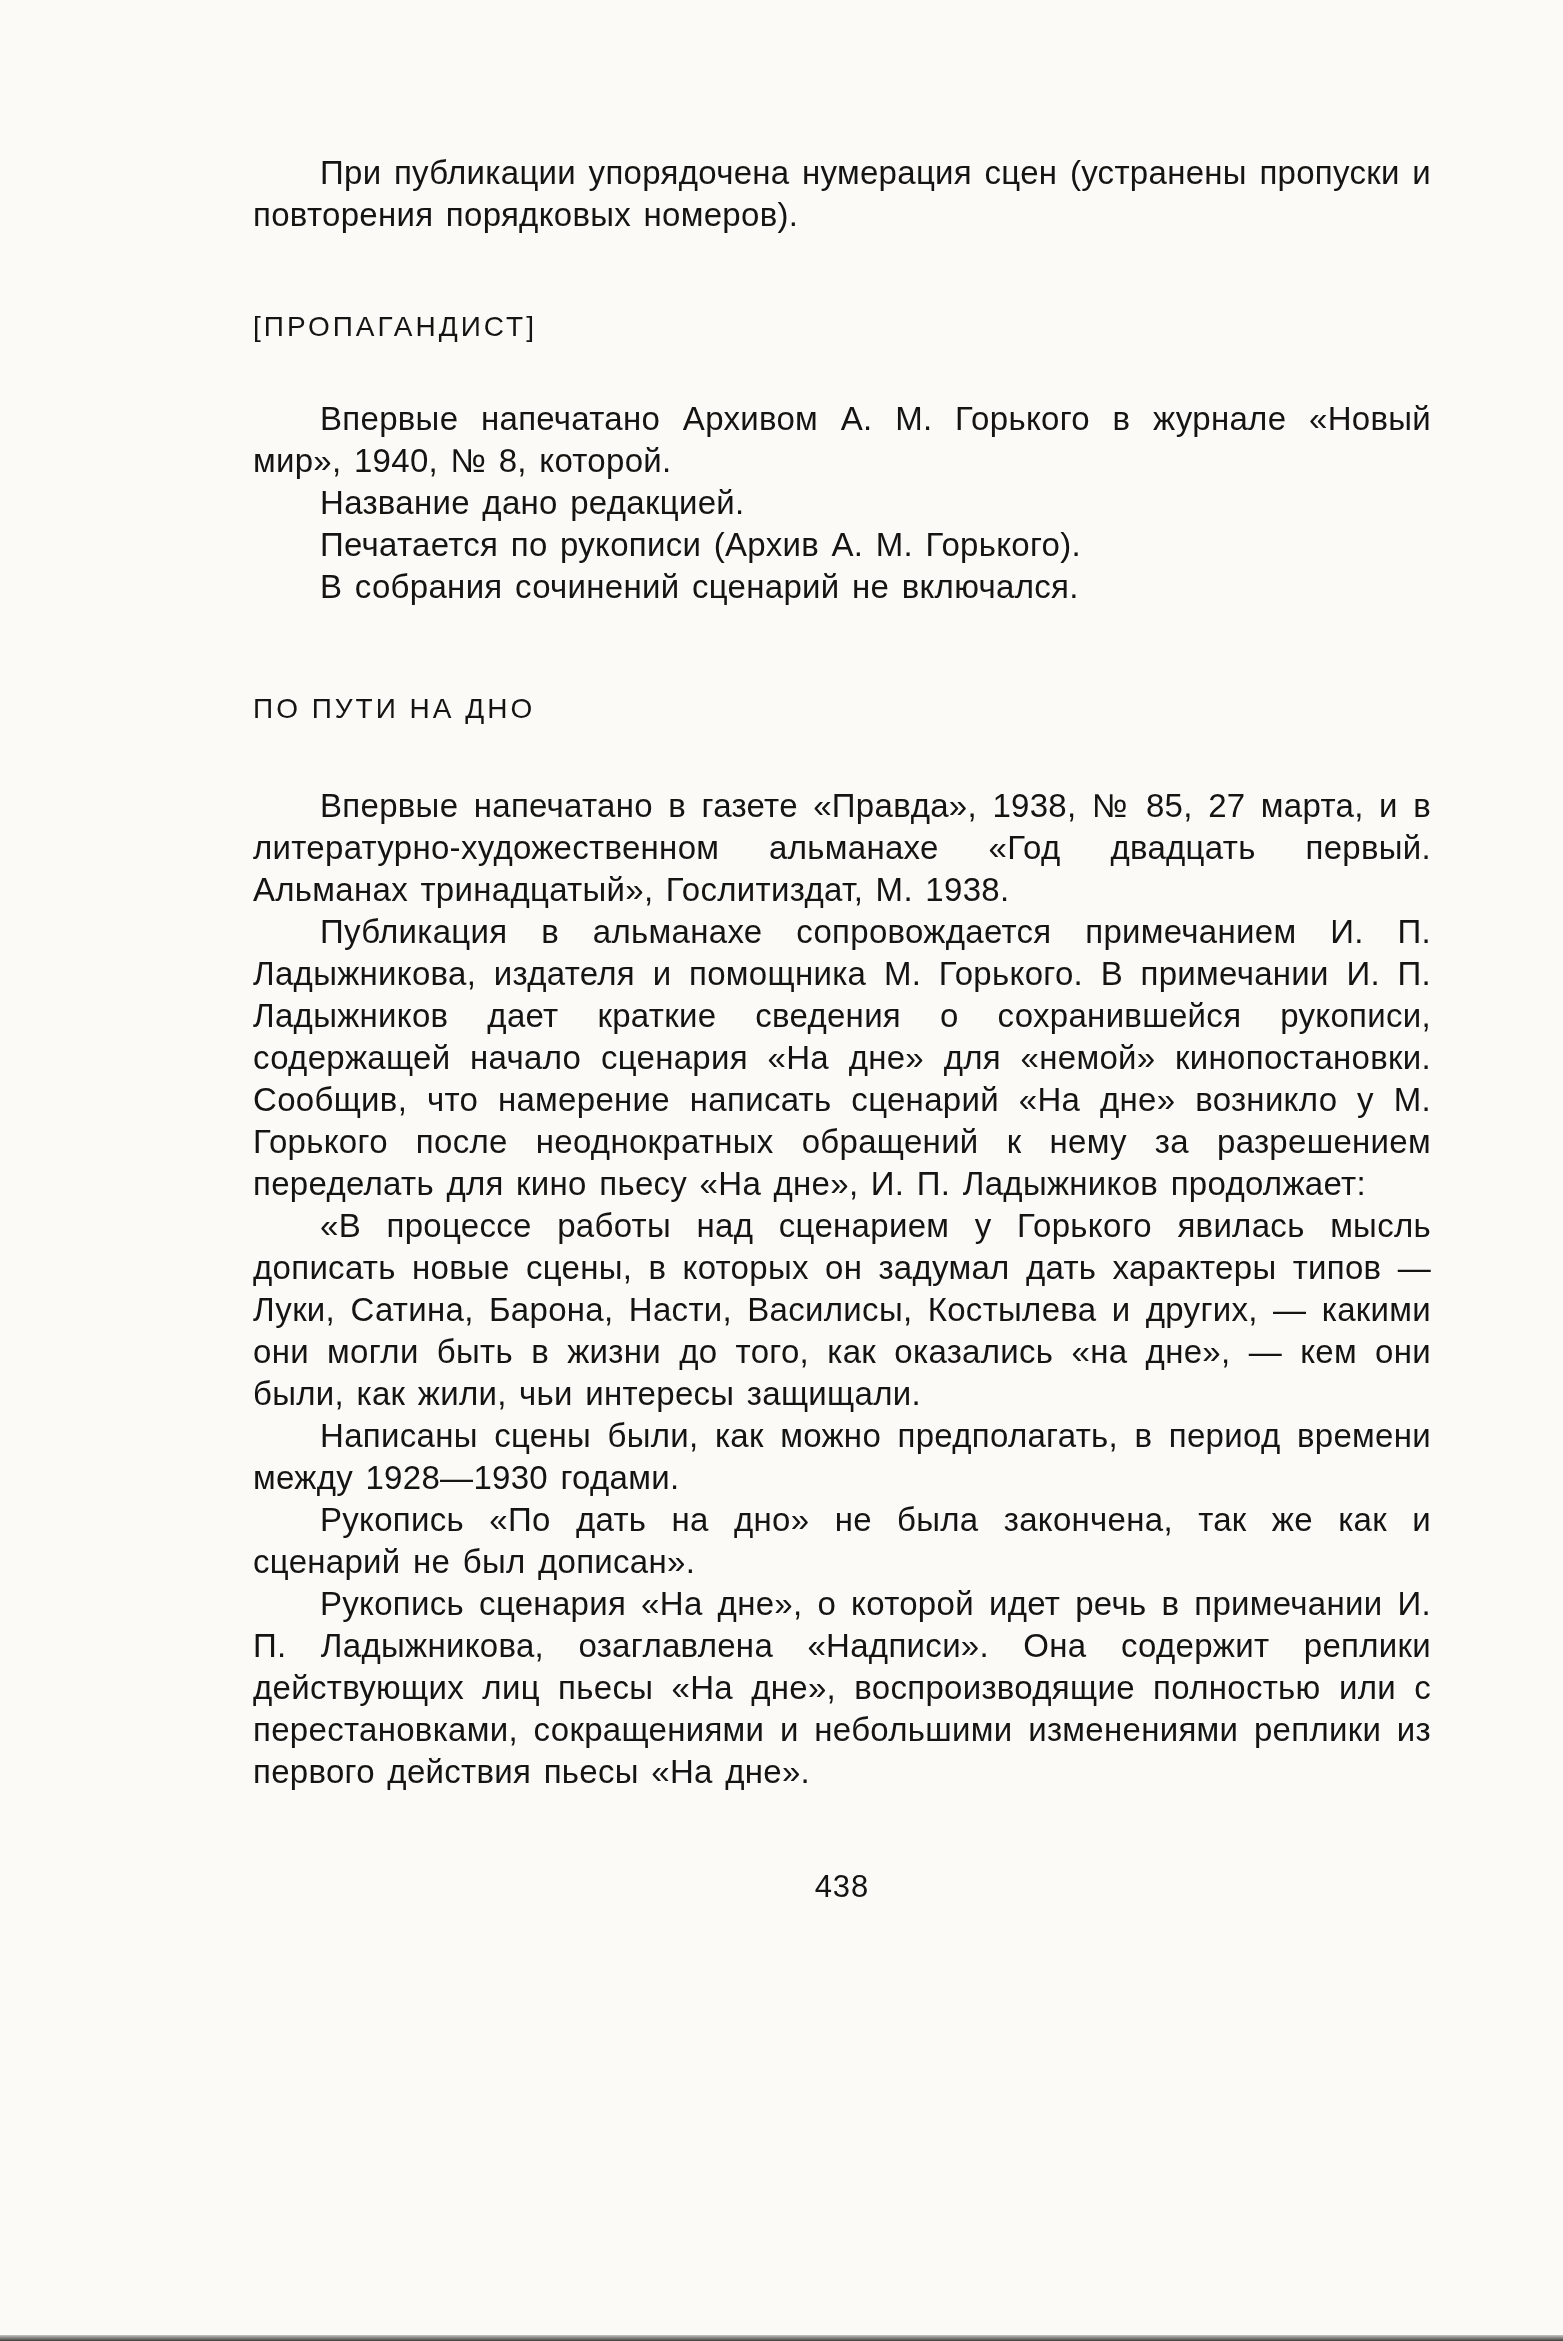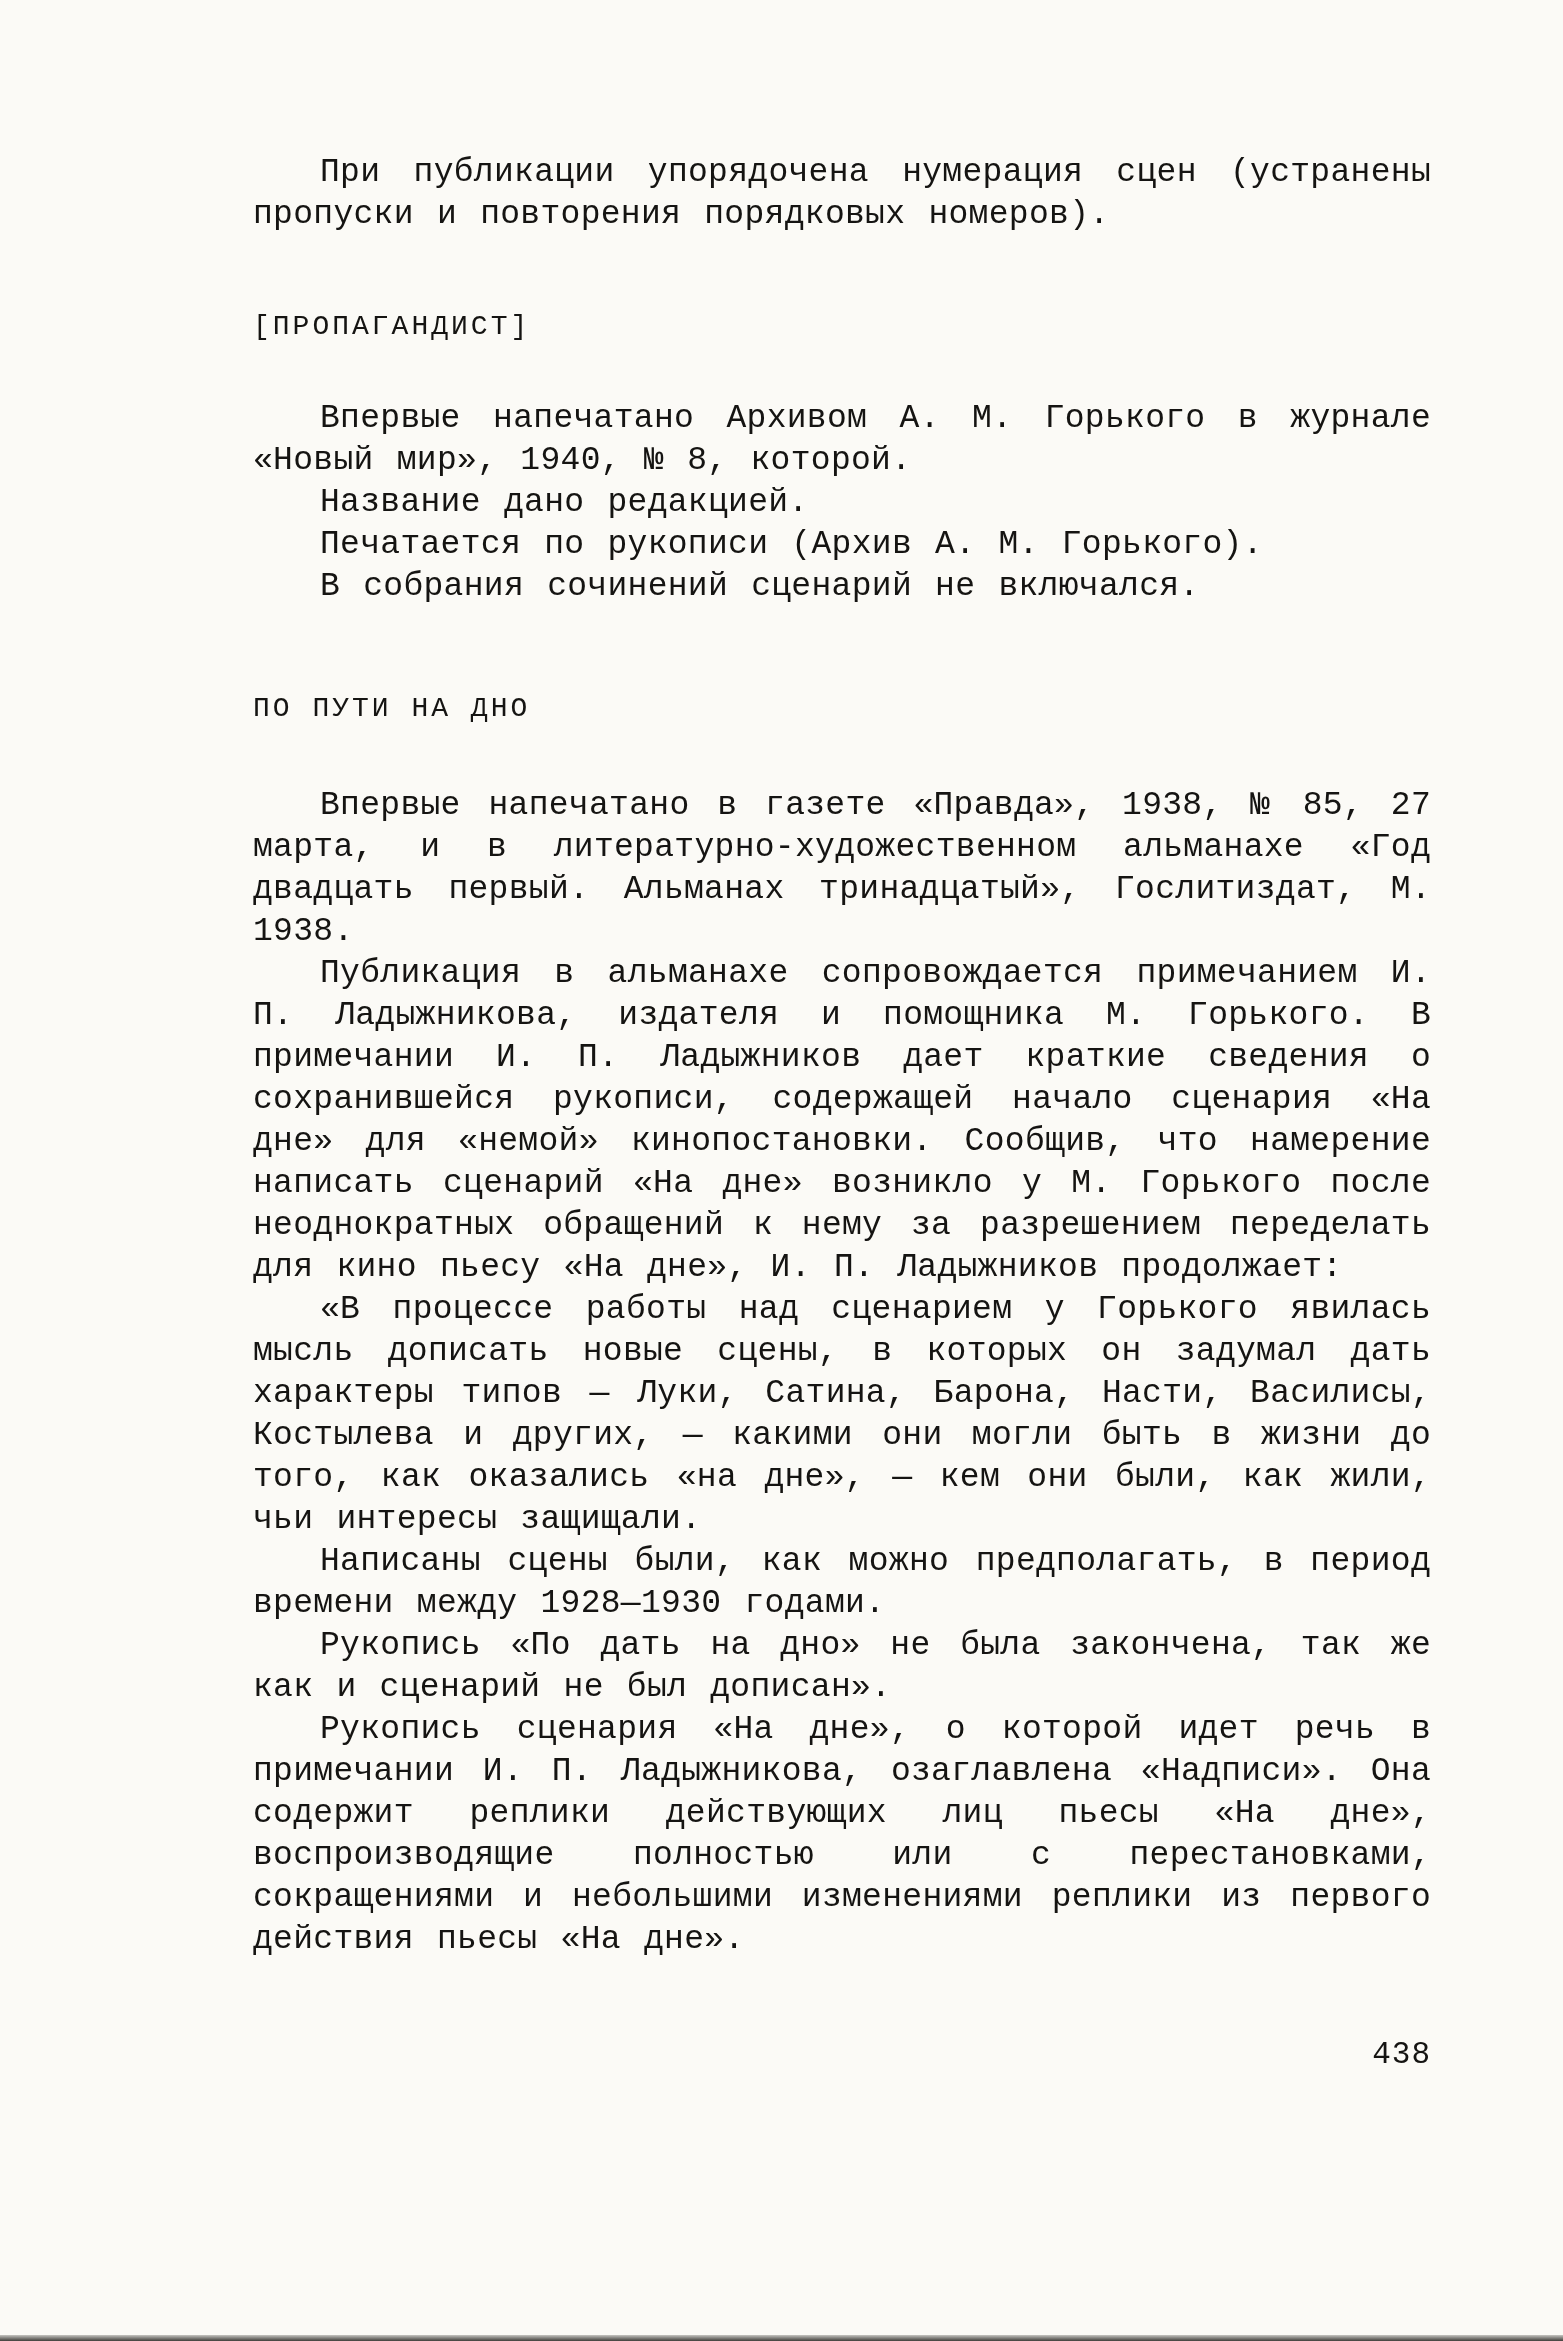--- a/index.html
+++ b/index.html
@@ -7,21 +7,21 @@
     padding: 0;
     background: #e9e7e2;
   }
   .page {
     position: relative;
     width: 1564px;
     height: 2342px;
     margin: 0 auto;
     background: #fbfaf6;
     color: #151412;
-    font-family: Liberation Mono, monospace;
+    font-family: Liberation Sans, sans-serif;
     box-sizing: border-box;
     overflow: hidden;
   }
   .content {
     position: absolute;
     top: 152px;
     left: 253px;
     width: 1178px;
   }
   .para {
@@ -42,21 +42,21 @@
     letter-spacing: 3px;
     text-indent: 0;
   }
   .gap-before-heading-1 { height: 76px; }
   .gap-after-heading-1  { height: 56px; }
   .gap-before-heading-2 { height: 86px; }
   .gap-after-heading-2  { height: 61px; }
   .page-number {
     margin-top: 76px;
     font-size: 31px;
-    text-align: right;
+    text-align: center;
     letter-spacing: 1px;
   }
   .scan-edge {
     position: absolute;
     left: 0;
     bottom: 0;
     width: 100%;
     height: 7px;
     background: linear-gradient(to bottom, rgba(40,38,35,0.25), #2a2824);
   }

